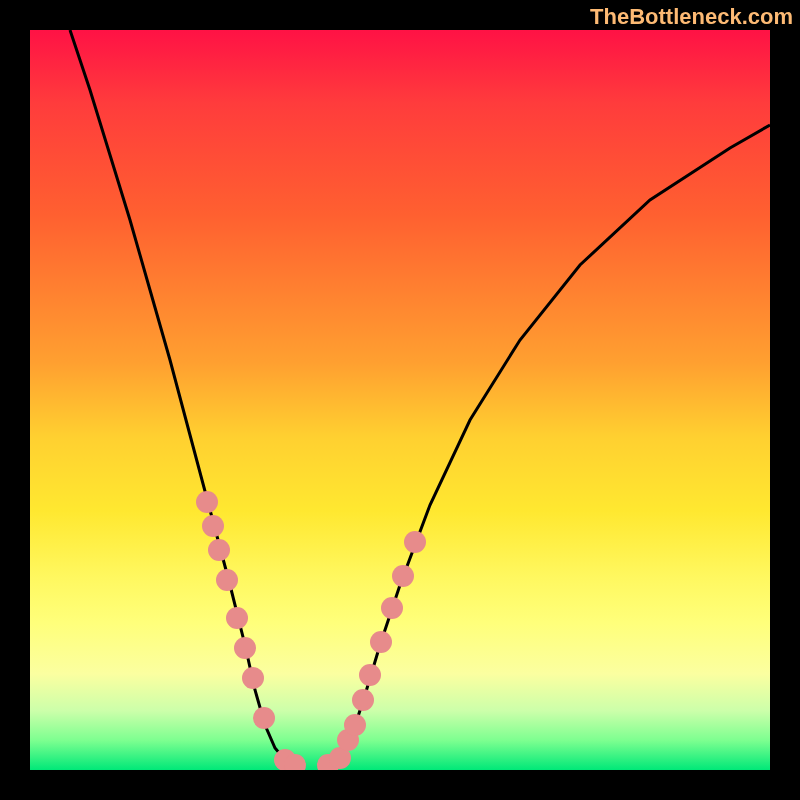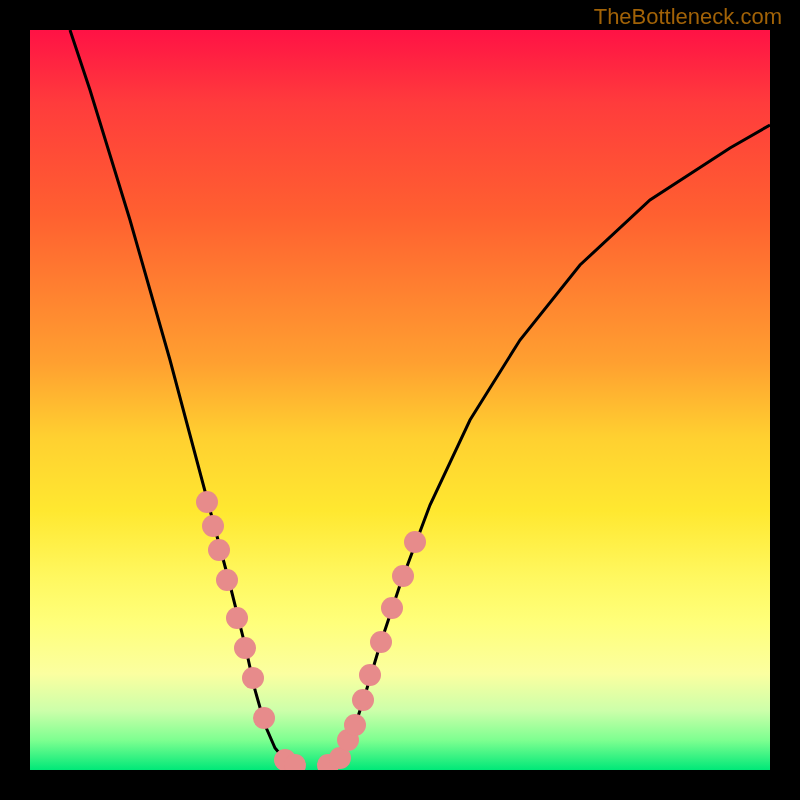--- a/index.html
+++ b/index.html
@@ -10,25 +10,25 @@
     body {
       width: 800px;
       height: 800px;
       background: #000;
       position: relative;
       overflow: hidden;
     }
     .watermark {
       position: absolute;
       top: 4px;
-      right: 18px;
+      right: 7px;
       font-family: Arial, sans-serif;
       font-size: 22px;
-      font-weight: normal;
-      color: #a16207;
+      font-weight: bold;
+      color: #fdba74;
       z-index: 10;
     }
     .plot-area {
       position: absolute;
       top: 30px;
       left: 30px;
       width: 740px;
       height: 740px;
       background: linear-gradient(to bottom,
         #ff1245 0%,

